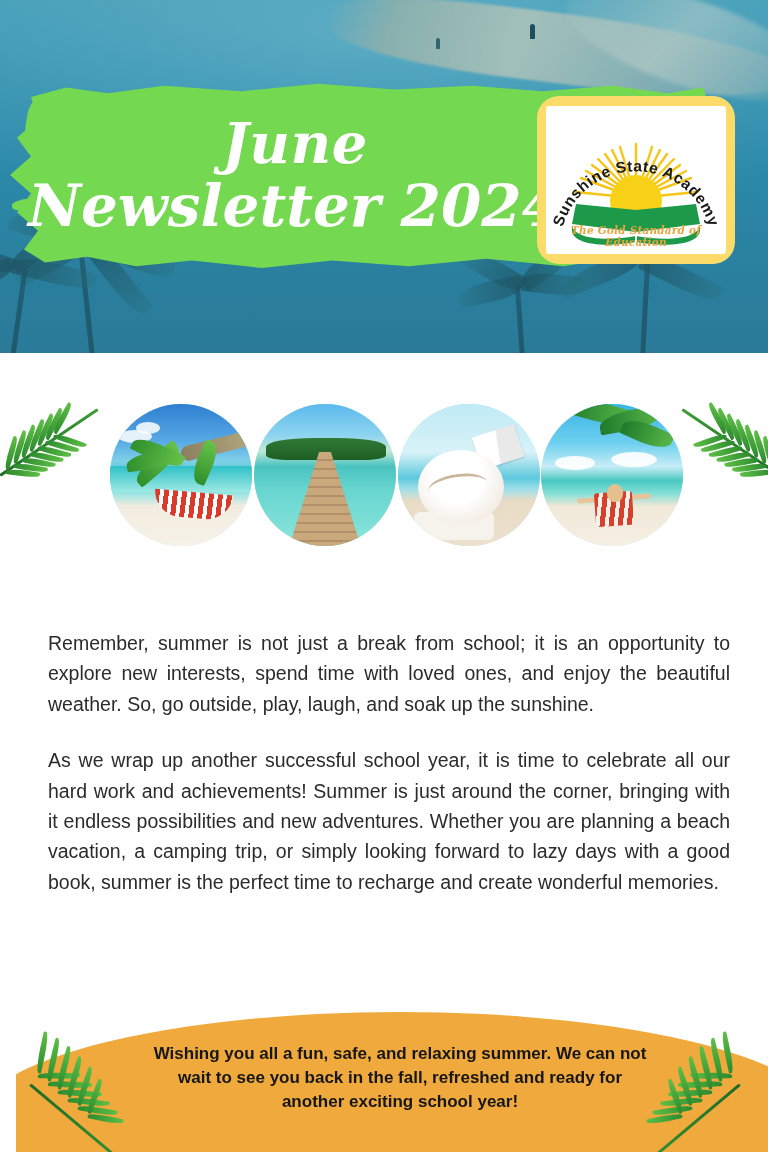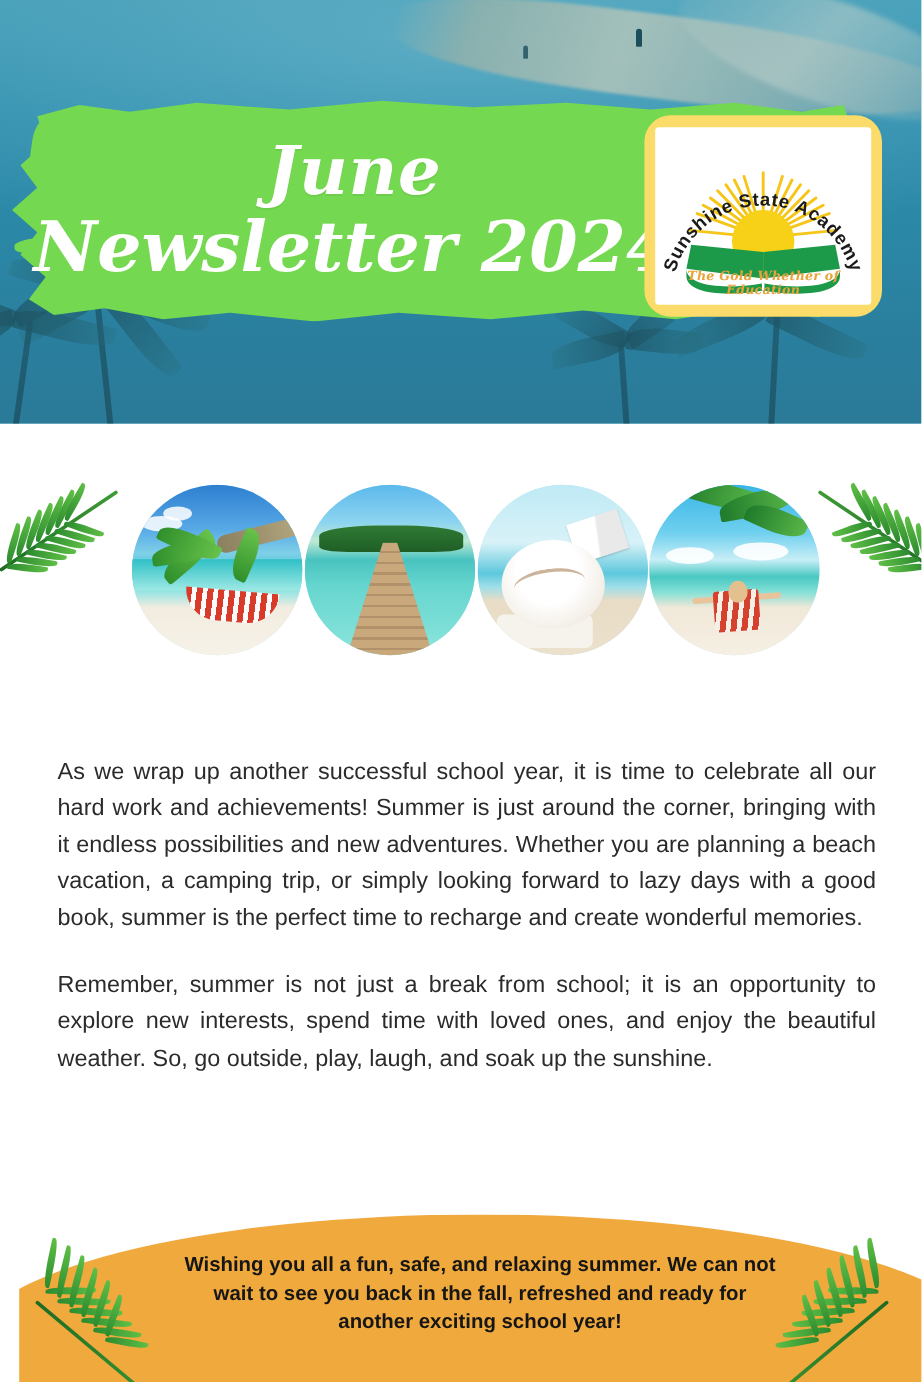--- a/index.html
+++ b/index.html
@@ -461,21 +461,21 @@
             <path d="M 90 104 L 150 98 L 154 118 L 90 126 Z" fill="#1c9a4a"></path>
             <path d="M 26 118 C 26 132, 56 136, 90 130 C 124 136, 154 132, 154 118
                      L 154 124 C 154 138, 124 142, 90 136 C 56 142, 26 138, 26 124 Z" fill="#1c9a4a"></path>
             <path d="M 90 126 L 90 136" stroke="#ffffff" stroke-width="2"></path>
           </g>
 
           <text>
             <textPath href="#arcpath" startOffset="50%" text-anchor="middle">Sunshine State Academy</textPath>
           </text>
         </svg>
-        <div class="logo-tagline">The Gold Whether of Education</div>
+        <div class="logo-tagline">The Gold Standard of Education</div>
       </div>
     </div>
   </div>
 
   <div class="circle-row">
 
     <div class="circle c1">
       <div class="ph ph1">
         <div class="sea"></div>
         <div class="cloud cl1"></div>
@@ -551,22 +551,22 @@
     <div class="pin" style="left:14px; top:48px; transform:rotate(10deg);"></div>
     <div class="pin" style="left:22px; top:42px; transform:rotate(12deg);"></div>
     <div class="pin" style="left:30px; top:36px; transform:rotate(14deg);"></div>
     <div class="pin" style="left:38px; top:30px; transform:rotate(16deg);"></div>
     <div class="pin" style="left:46px; top:24px; transform:rotate(18deg);"></div>
     <div class="pin" style="left:54px; top:18px; transform:rotate(20deg);"></div>
   </div>
 
 
   <div class="body-copy">
+    <p>Remember, summer is not just a break from school; it is an opportunity to explore new interests, spend time with loved ones, and enjoy the beautiful weather. So, go outside, play, laugh, and soak up the sunshine.</p>
     <p>As we wrap up another successful school year, it is time to celebrate all our hard work and achievements! Summer is just around the corner, bringing with it endless possibilities and new adventures. Whether you are planning a beach vacation, a camping trip, or simply looking forward to lazy days with a good book, summer is the perfect time to recharge and create wonderful memories.</p>
-    <p>Remember, summer is not just a break from school; it is an opportunity to explore new interests, spend time with loved ones, and enjoy the beautiful weather. So, go outside, play, laugh, and soak up the sunshine.</p>
   </div>
 
   <div class="footer">
     <div class="footer-arch"></div>
     <div class="footer-text">Wishing you all a fun, safe, and relaxing summer. We can not wait to see you back in the fall, refreshed and ready for another exciting school year!</div>
   </div>
 
   <div class="frond-deco fr-foot-left">
     <div class="stem" style="transform:rotate(40deg); width:150px;"></div>
     <div class="pin" style="left:8px;  top:64px; transform:rotate(2deg);  width:42px;"></div>

